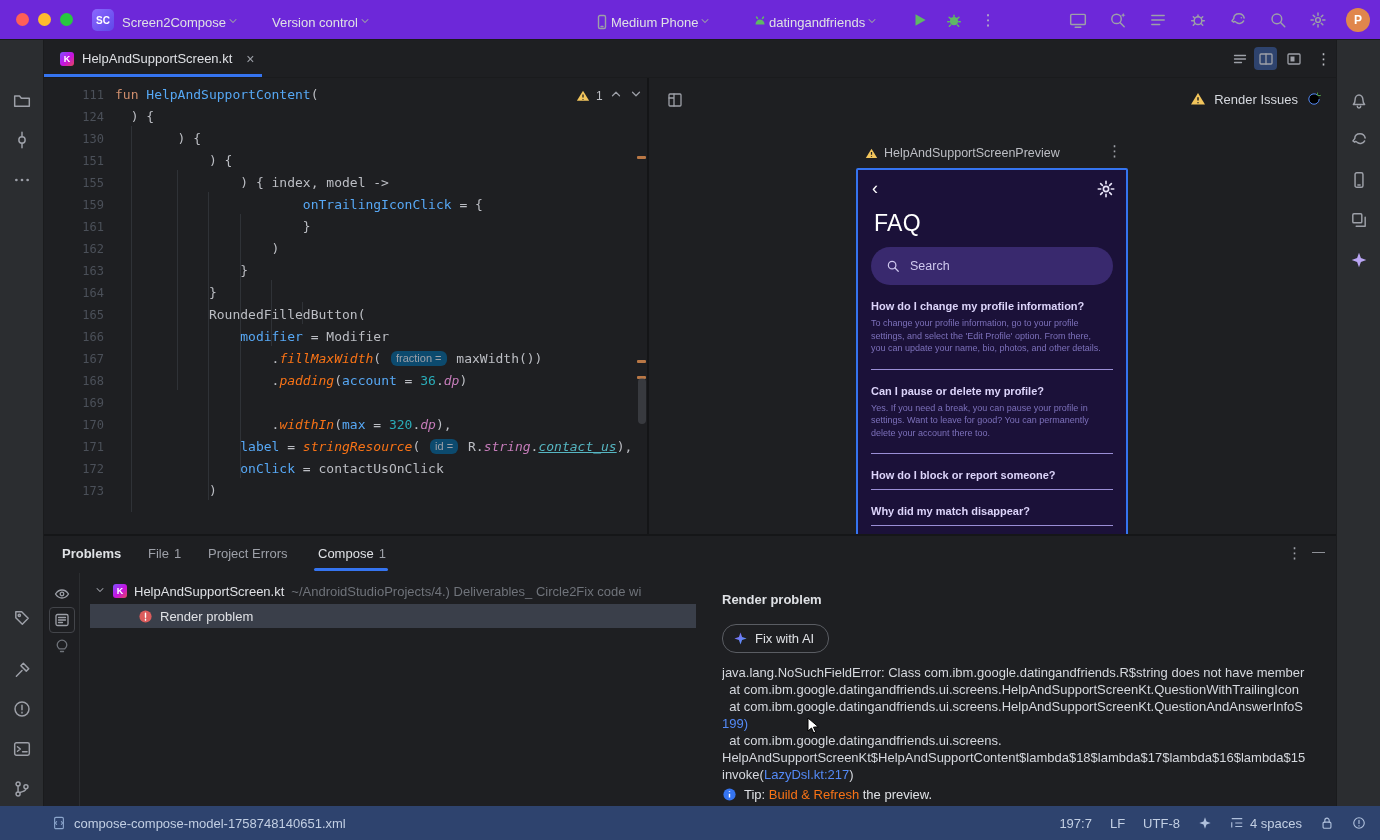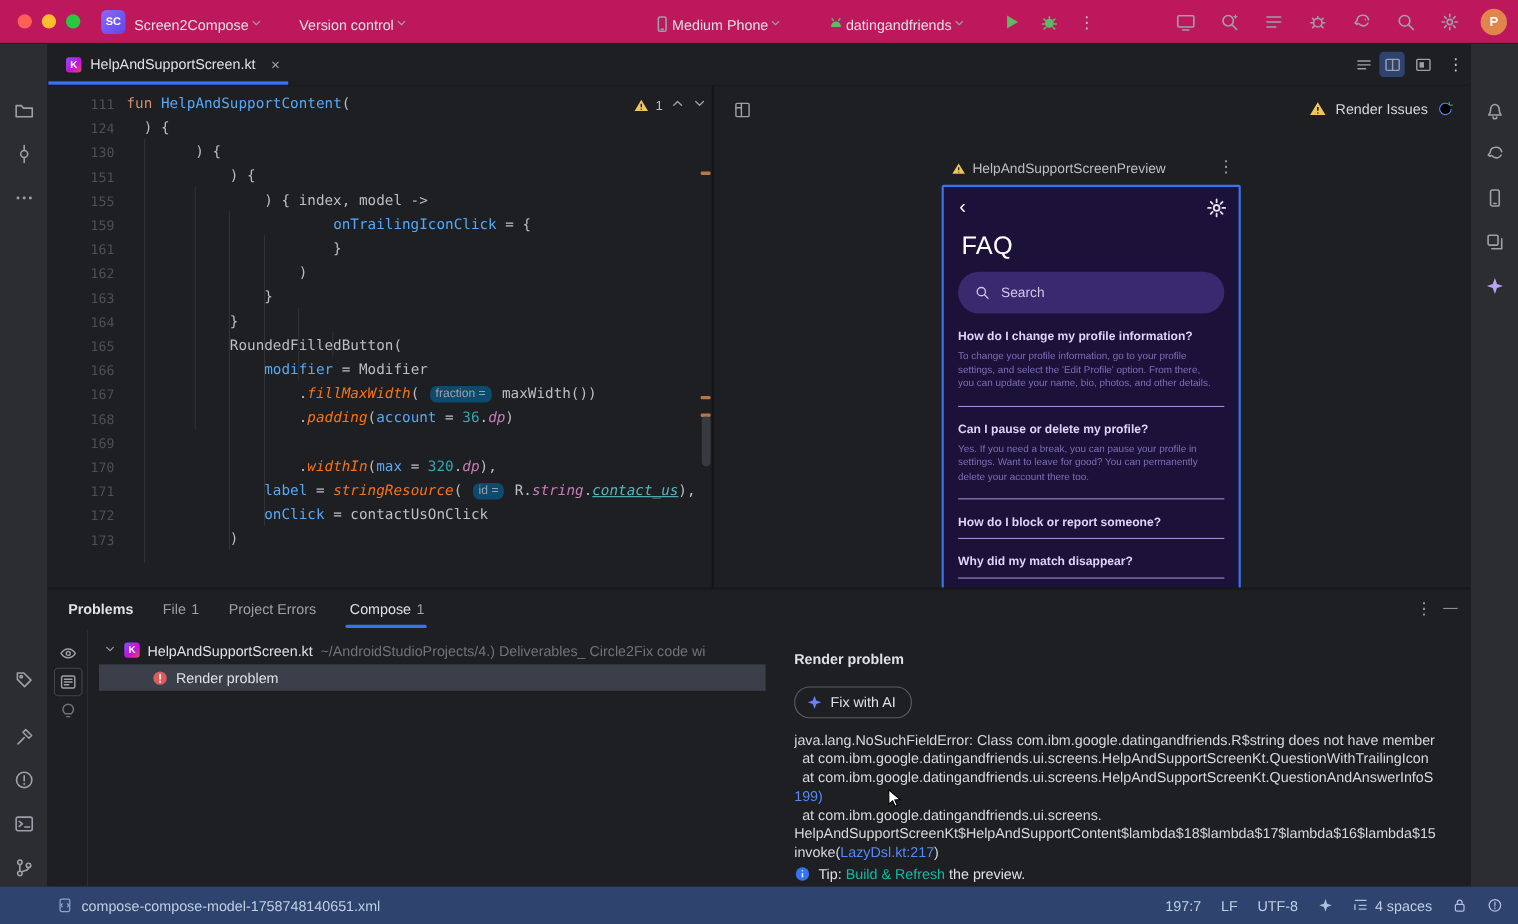--- a/index.html
+++ b/index.html
@@ -4,21 +4,21 @@
 <style>
   *{margin:0;padding:0;box-sizing:border-box}
   html,body{background:#000}
   #app{position:relative;width:1380px;height:840px;background:#1E1F22;overflow:hidden;
        font-family:"Liberation Sans",sans-serif;font-size:13px;color:#BCBEC4}
   .abs{position:absolute}
   .ic{display:flex;align-items:center;justify-content:center;border-radius:6px;cursor:pointer}
   .ic svg{fill:none;stroke:#9DA0A8;stroke-width:1.3;stroke-linecap:round;stroke-linejoin:round}
   .ic.sm svg{width:16px;height:16px}
   
-  #titlebar{position:absolute;left:0;top:0;width:1380px;height:40px;background:#be185d;border-bottom:1px solid #1A1B1D}
+  #titlebar{position:absolute;left:0;top:0;width:1380px;height:40px;background:#6d28d9;border-bottom:1px solid #1A1B1D}
   .light{position:absolute;top:13px;width:13px;height:13px;border-radius:50%}
   .appchip{position:absolute;left:92px;top:9px;width:22px;height:22px;border-radius:5px;
            background:linear-gradient(135deg,#8A68FF,#5F48E8);color:#fff;font-size:10px;font-weight:bold;
            display:flex;align-items:center;justify-content:center}
   .menu{position:absolute;top:10px;height:20px;display:flex;align-items:flex-end;gap:1px;color:#DFE1E5;cursor:pointer}
   .menu svg,.chev svg{width:12px;height:12px;fill:none;stroke:#9DA0A8;stroke-width:1.4;stroke-linecap:round;stroke-linejoin:round}
   .tb-ic{position:absolute;top:8px;width:24px;height:24px}
   .tb-ic svg{width:18px;height:18px}
   .avatar{position:absolute;left:1346px;top:8px;width:24px;height:24px;border-radius:50%;background:#E0864C;
           color:#fff;font-weight:bold;font-size:12px;display:flex;align-items:center;justify-content:center}
@@ -91,21 +91,21 @@
   .err-ic svg,.info-ic svg{width:15px;height:15px}
   #detail-title{position:absolute;left:678px;top:56px;font-weight:bold;color:#DFE1E5}
   #fix-ai{position:absolute;left:678px;top:88px;height:29px;padding:0 14px 0 10px;border:1px solid #5A5D63;
           border-radius:14px;background:#1E1F22;display:flex;align-items:center;gap:7px;color:#DFE1E5;cursor:pointer}
   #fix-ai svg{width:15px;height:15px}
   #stack{position:absolute;left:678px;top:128px;right:0;color:#D5D8DE;line-height:17px;font-size:13px}
   .stack-line{white-space:pre;overflow:hidden}
   .slink{color:#548AF7;cursor:pointer}
   #tip{position:absolute;left:678px;top:251px;display:flex;align-items:center;gap:7px;color:#DFE1E5}
   #tip svg{width:15px;height:15px}
-  .tiplink{color:#14b8a6;cursor:pointer}
+  .tiplink{color:#f97316;cursor:pointer}
   
   #statusbar{position:absolute;left:0;top:806px;width:1380px;height:34px;background:#2E436E;color:#C2CFE3}
   #sb-left{position:absolute;left:52px;top:0;height:34px;display:flex;align-items:center;gap:8px}
   #sb-right{position:absolute;right:14px;top:0;height:34px;display:flex;align-items:center;gap:18px}
   #sb-right .ic svg,#sb-left svg{width:14px;height:14px;stroke:#AFC0DC}
   .cursor-ptr{position:absolute;left:804px;top:716px;width:20px;height:20px;z-index:50}
 </style>
 </head>
 <body>
 

